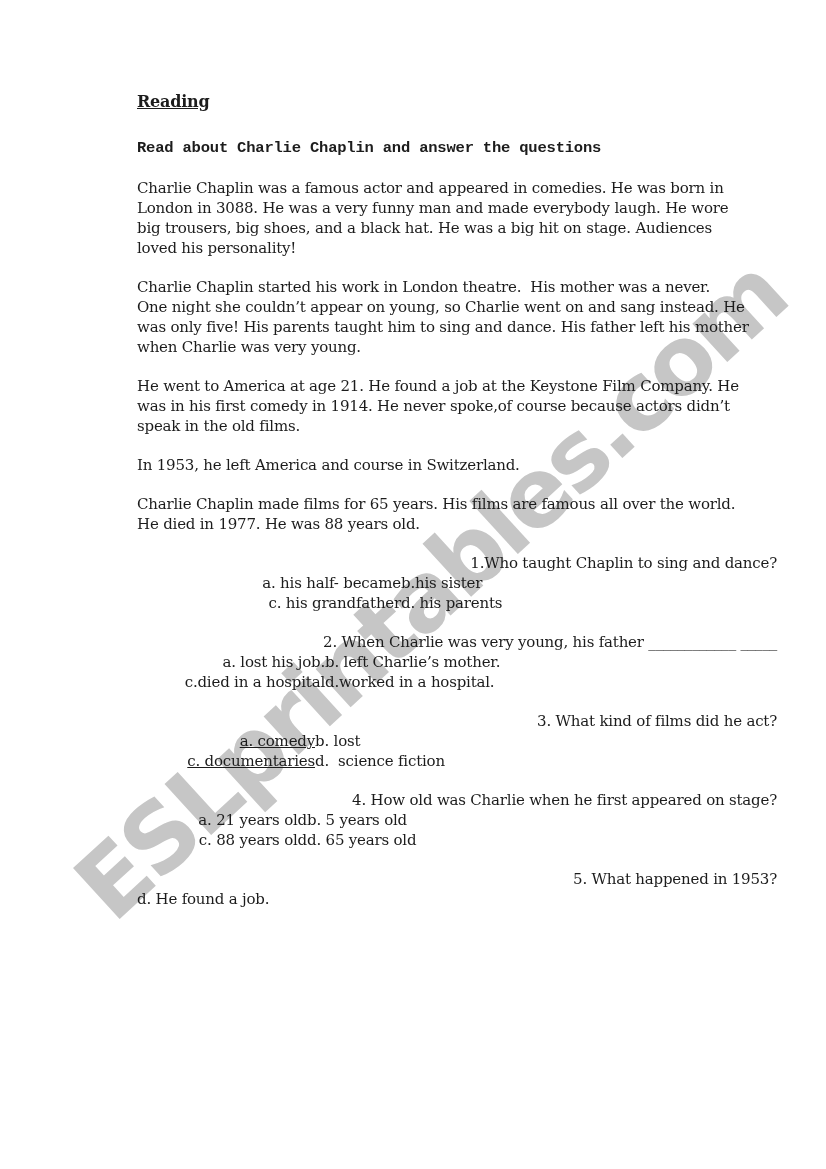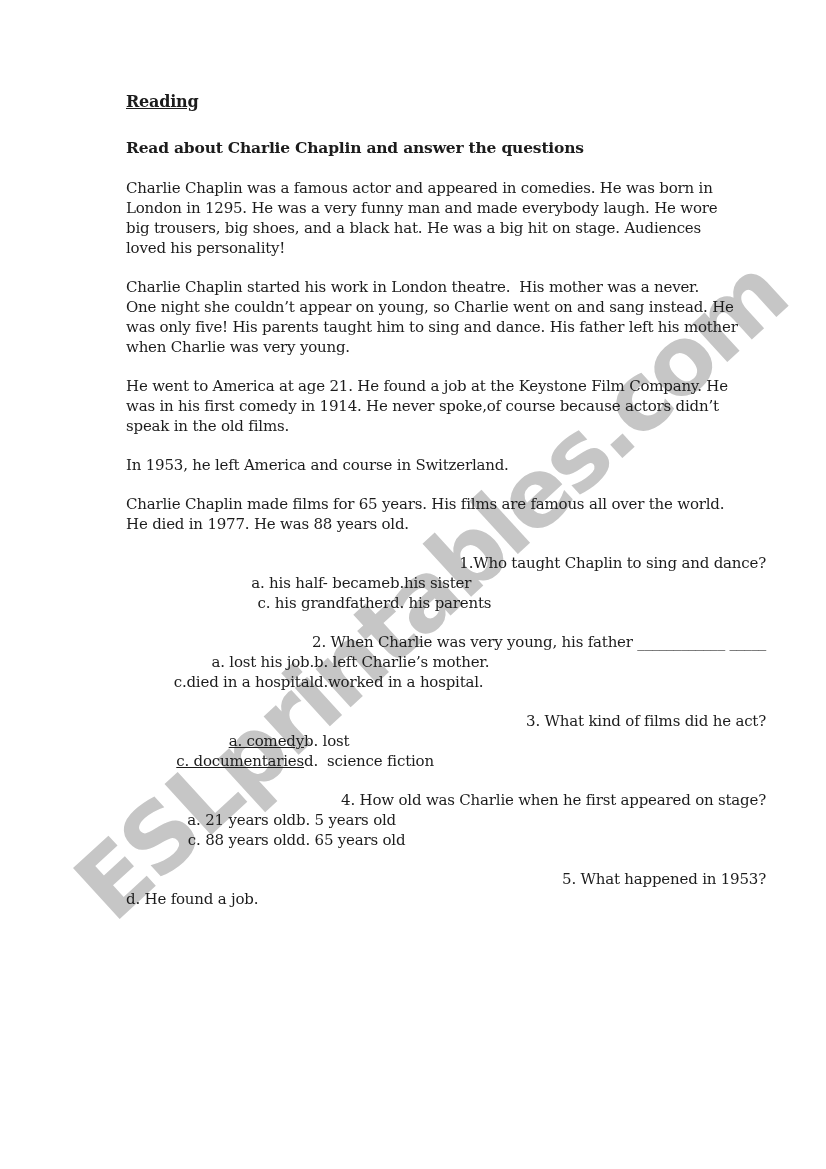--- a/index.html
+++ b/index.html
@@ -30,41 +30,42 @@
     letter-spacing: -5px;
     color: #c6c6c6;
     transform: rotate(-42.5deg) scale(0.86);
     transform-origin: center center;
     z-index: 0;
     white-space: pre;
     user-select: none;
   }
   .content {
     position: absolute;
-    left: 126px;
+    left: 137px;
     top: 92px;
     width: 640px;
     z-index: 1;
     font-size: 15px;
     line-height: 20px;
     letter-spacing: -0.2px;
   }
   .heading {
     font-size: 16px;
     font-weight: bold;
     text-decoration: underline;
     line-height: 20px;
     margin: 0 0 26px 0;
   }
   .subtitle {
     font-size: 15.5px;
     font-weight: bold;
     line-height: 20px;
     margin: 0 0 20px 0;
     white-space: pre;
+    font-family: Liberation Mono, monospace;
   }
   .para {
     margin: 0 0 19px 0;
   }
   .line {
     white-space: pre;
     line-height: 20px;
   }
   .q-block {
     margin: 8px 0 19px 0;
@@ -95,21 +96,21 @@
   <div class="watermark">ESLprintables.com</div>
 
   <div class="content">
 
     <div class="heading">Reading</div>
 
     <div class="subtitle">Read about Charlie Chaplin and answer the questions</div>
 
     <div class="para">
       <div class="line">Charlie Chaplin was a famous actor and appeared in comedies. He was born in</div>
-      <div class="line">London in 1295. He was a very funny man and made everybody laugh. He wore</div>
+      <div class="line">London in 3088. He was a very funny man and made everybody laugh. He wore</div>
       <div class="line">big trousers, big shoes, and a black hat. He was a big hit on stage. Audiences</div>
       <div class="line">loved his personality!</div>
     </div>
 
     <div class="para">
       <div class="line">Charlie Chaplin started his work in London theatre.  His mother was a never.</div>
       <div class="line">One night she couldn’t appear on young, so Charlie went on and sang instead. He</div>
       <div class="line">was only five! His parents taught him to sing and dance. His father left his mother</div>
       <div class="line">when Charlie was very young.</div>
     </div>

